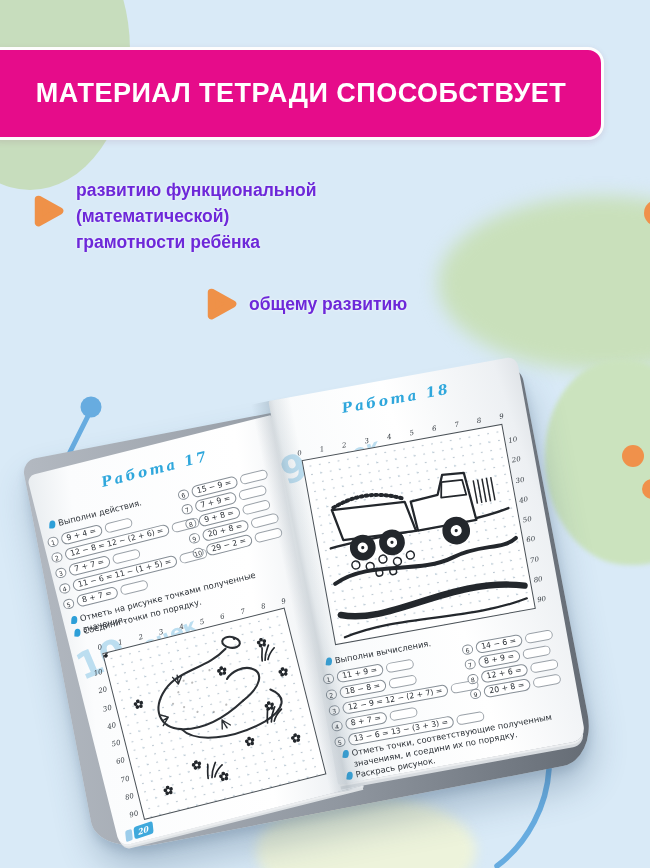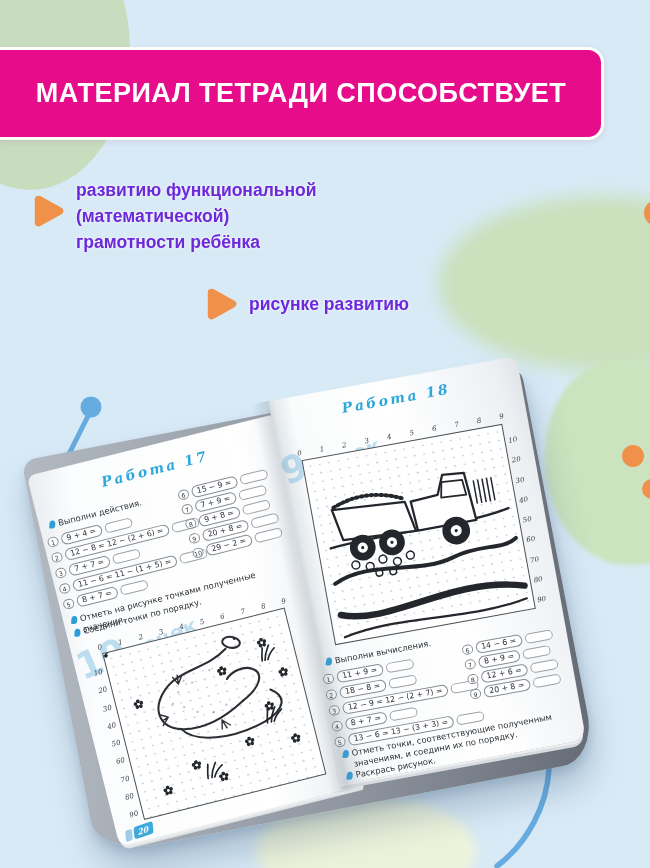--- a/index.html
+++ b/index.html
@@ -129,21 +129,21 @@
       <path d="M8 6 L28 17 L8 28 Z" fill="#EF9148" stroke="#EF9148" stroke-width="7" stroke-linejoin="round" stroke-linecap="round"></path>
     </svg>
     <div class="bullet-text">развитию функциональной
 (математической)
 грамотности ребёнка</div>
   </div>
   <div class="bullet bullet-3">
     <svg class="arrow" width="36" height="36" viewBox="0 0 34 34">
       <path d="M8 6 L28 17 L8 28 Z" fill="#EF9148" stroke="#EF9148" stroke-width="7" stroke-linejoin="round" stroke-linecap="round"></path>
     </svg>
-    <div class="bullet-text">рисунке развитию</div>
+    <div class="bullet-text">общему развитию</div>
   </div>
 
   <div class="book">
     <div class="cover"></div>
 
     <div class="page page-left">
       <div class="pg-header" style="top:16px;">Работа 17</div>
 
       <div class="task" style="left:10px; top:48px; width:130px;">
         <span class="drop"></span>

